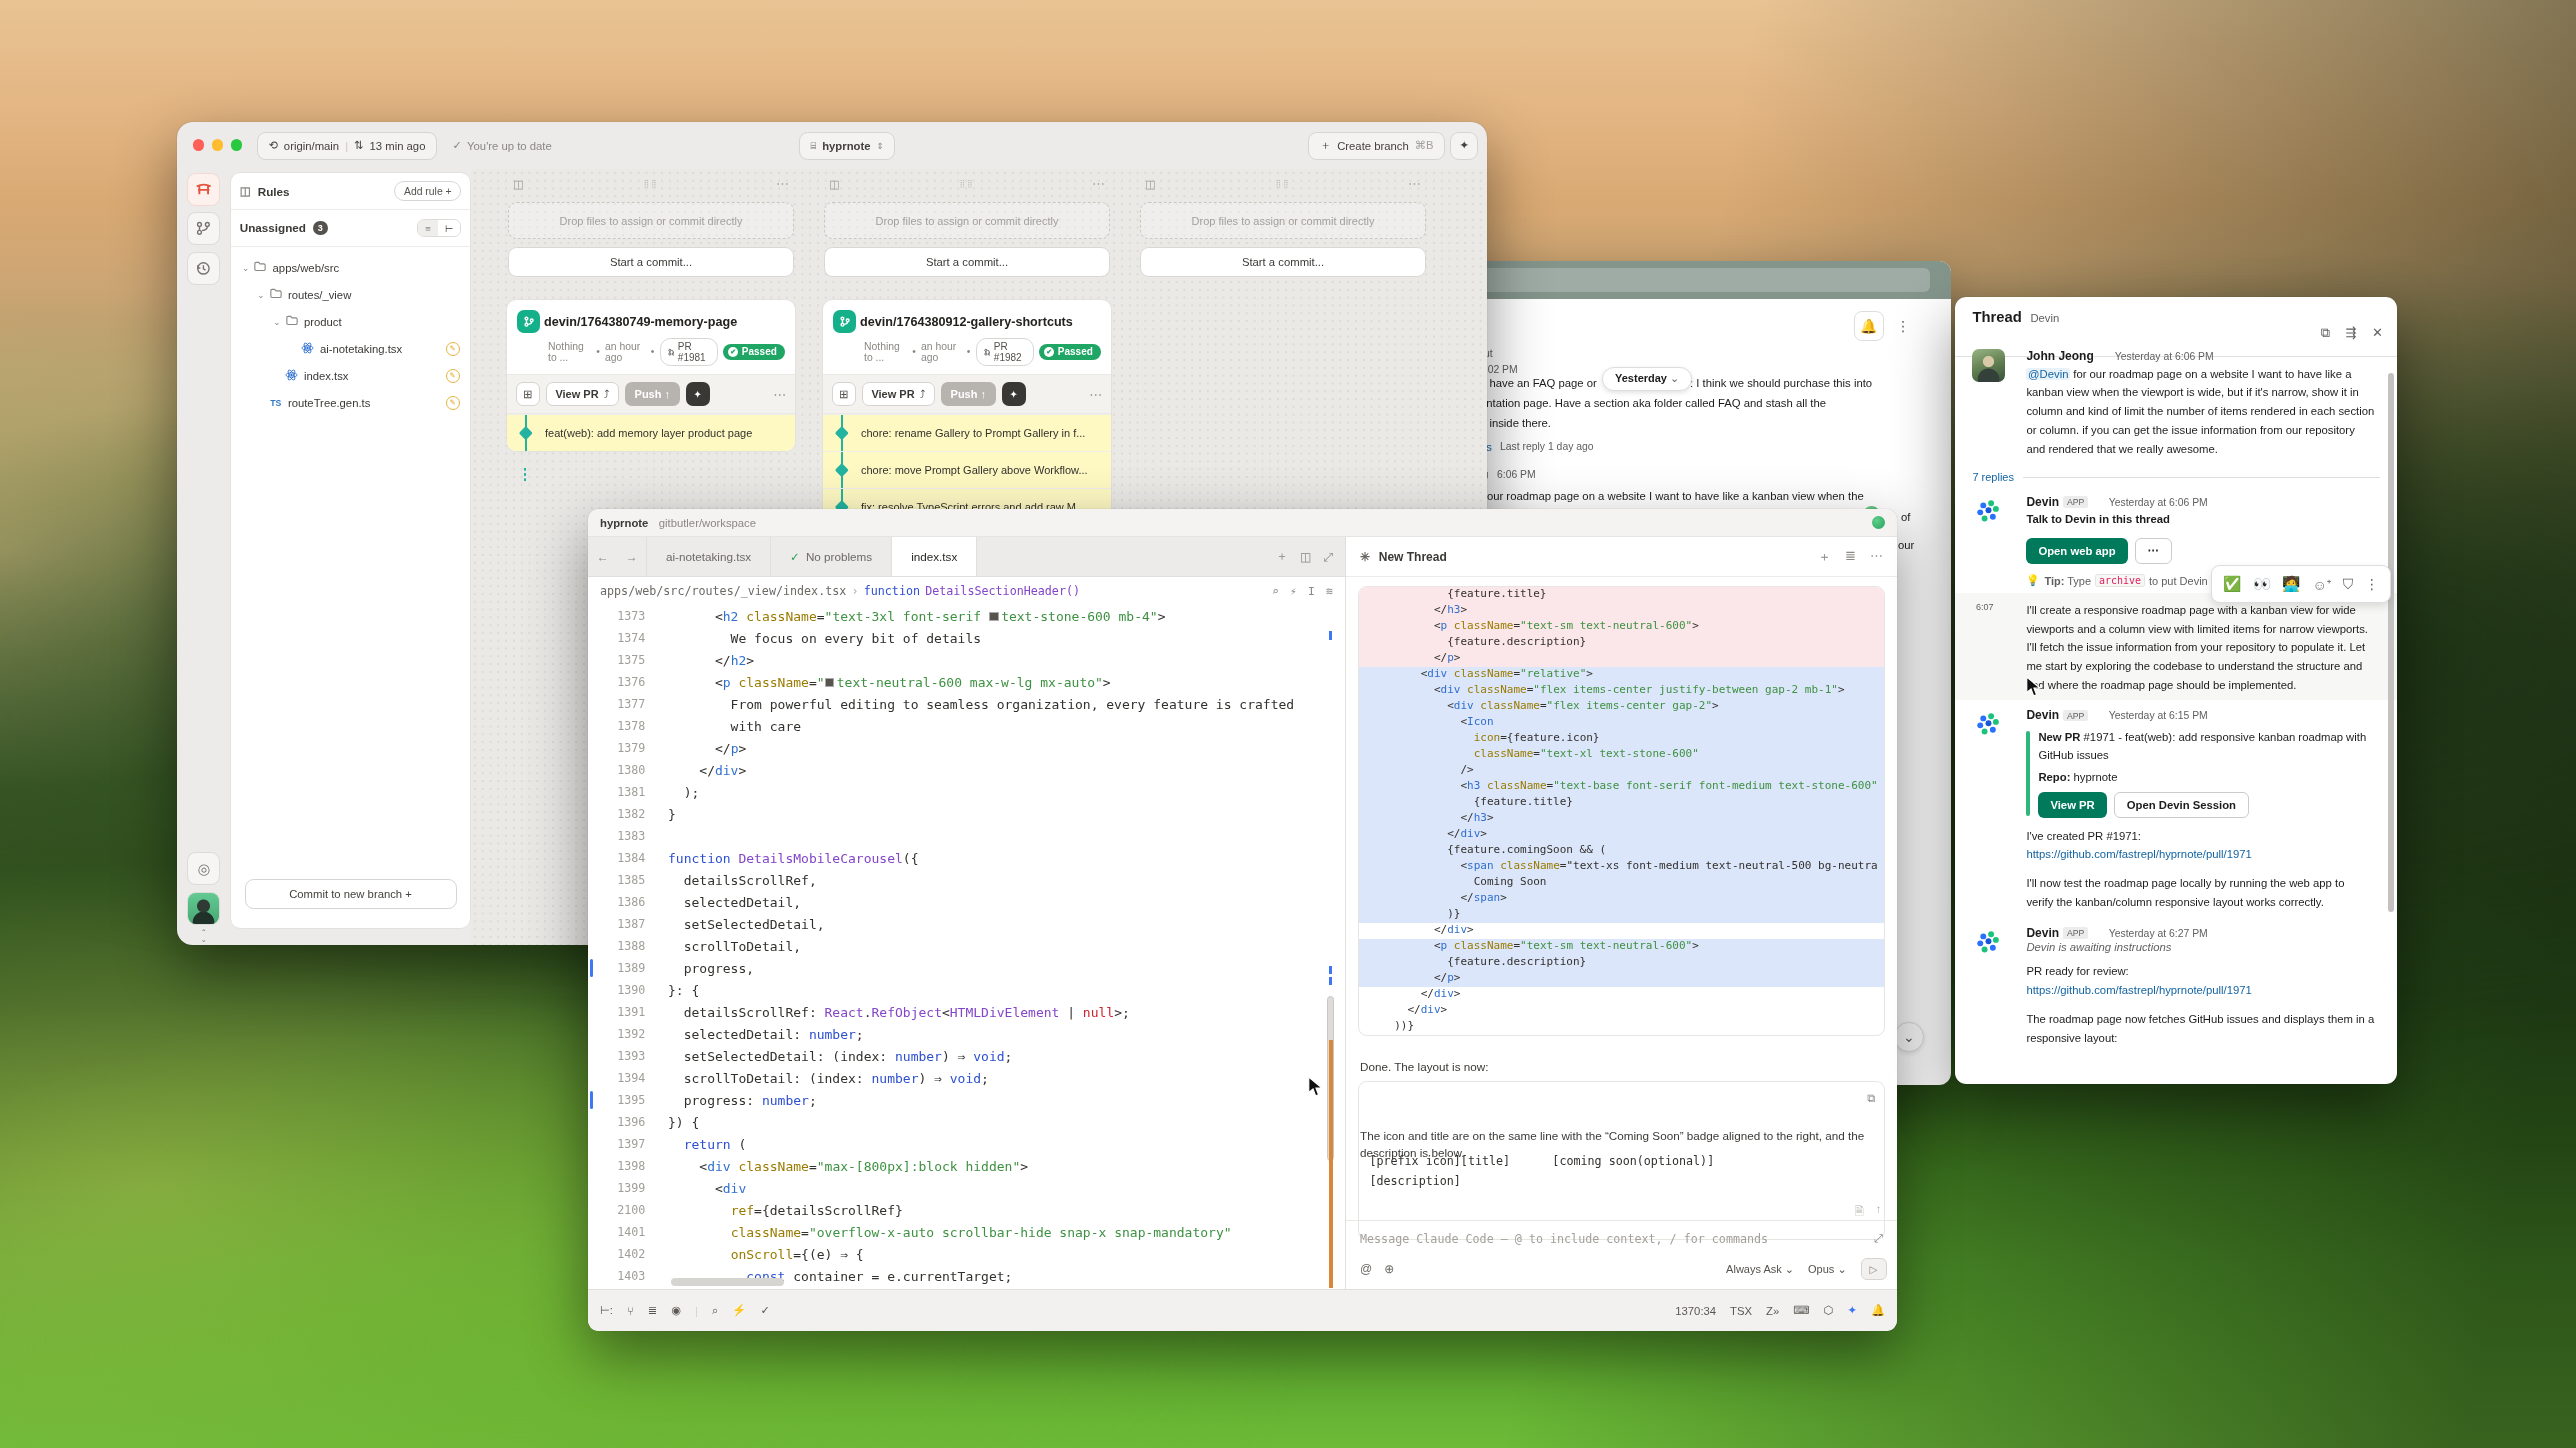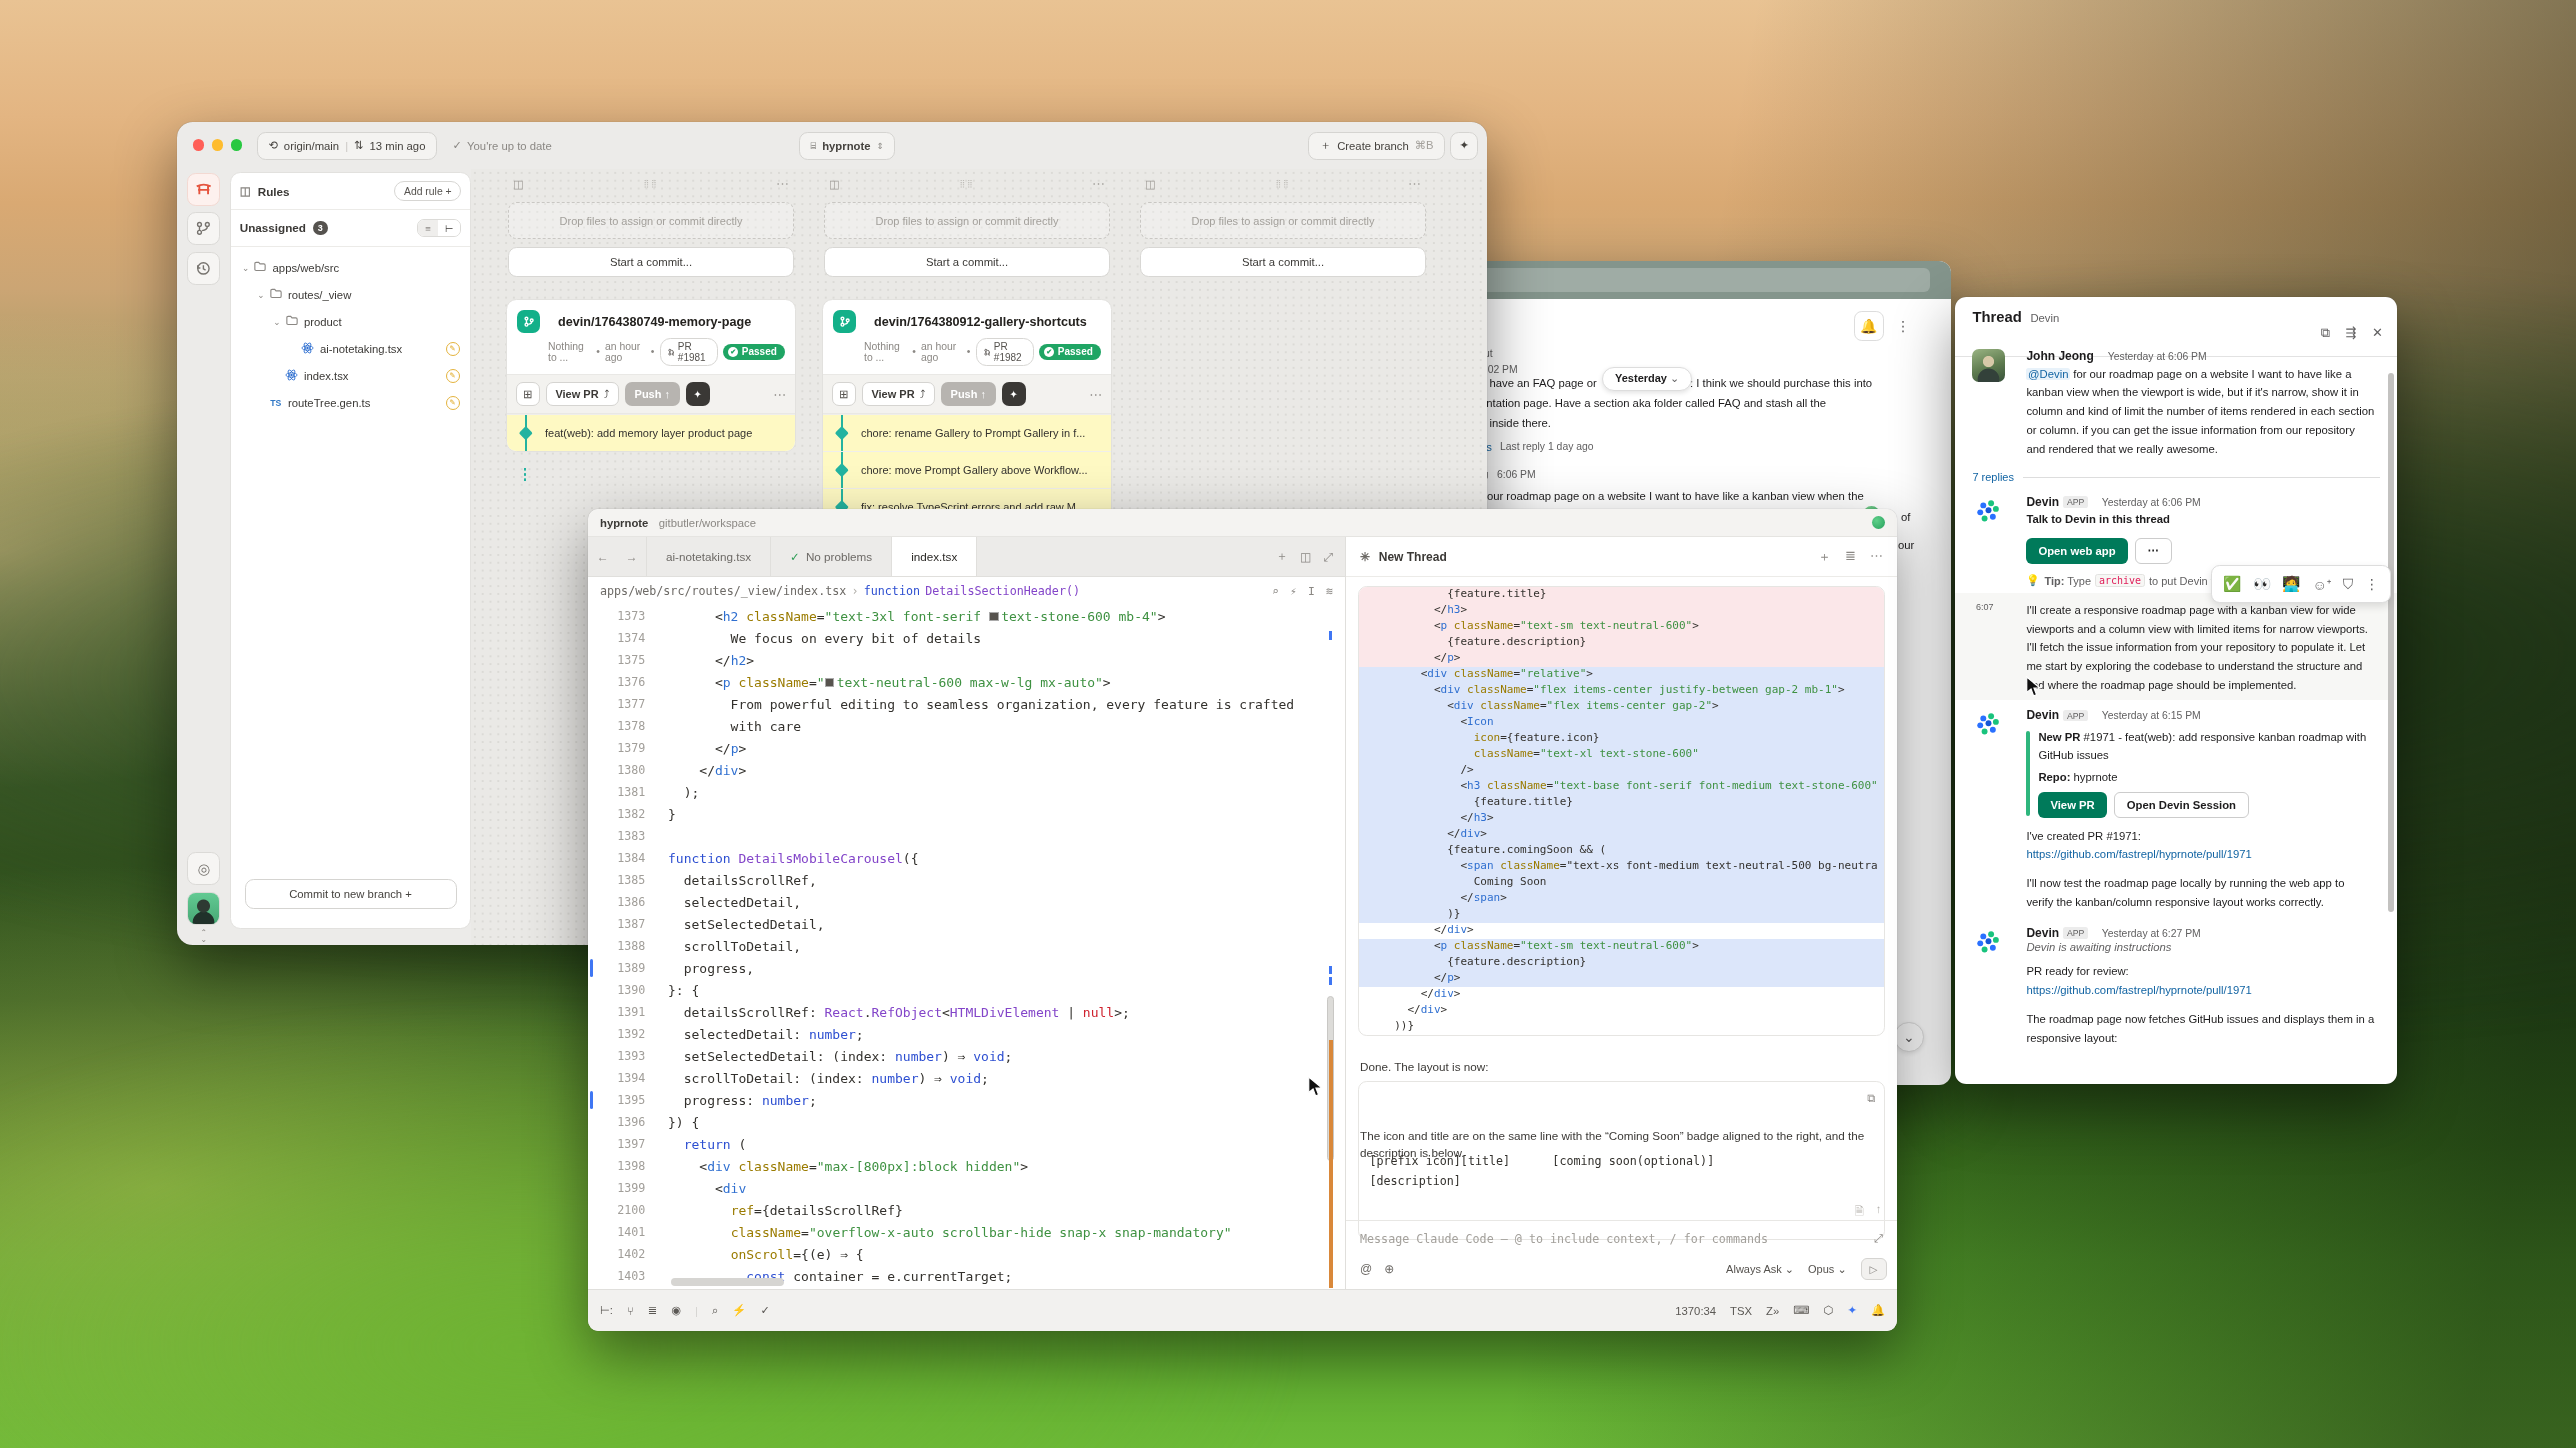--- a/index.html
+++ b/index.html
@@ -45,21 +45,21 @@
   #gb-lanes { position:absolute; left:294px; top:47px; right:0; bottom:0;
     background-image:radial-gradient(#dbdad6 1px, transparent 1px); background-size:7.8px 7.8px; background-color:#eae9e6; overflow:hidden; }
   .lane { position:absolute; top:0; width:290px; height:100%; }
   .lane-head { position:absolute; top:5.2px; left:0; right:0; height:22.6px; color:#a09d98; }
   .lane-head .lh-left { position:absolute; left:7px; top:3.5px; font-size:11.3px; }
   .lane-head .lh-dots { position:absolute; left:50%; transform:translateX(-50%); top:5.2px; letter-spacing:1.7px; font-size:7.8px; color:#bdbbb6; }
   .lane-head .lh-more { position:absolute; right:7px; top:1.7px; font-size:13px; }
   .dropzone { position:absolute; left:1.7px; right:1.7px; top:33px; height:37px; border:1.3px dashed #c9c7c3; border-radius:8.7px; display:flex; align-items:center; justify-content:center; color:#a3a09b; font-size:11px; background:rgba(255,255,255,.25); }
   .startcommit { position:absolute; left:1.7px; right:1.7px; top:78px; height:29.5px; background:#fff; border:0.9px solid #d8d7d4; border-radius:8.7px; display:flex; align-items:center; justify-content:center; font-size:11.3px; color:#3b3936; }
   .branch-card { position:absolute; left:0; right:0; top:130px; background:#fff; border:0.9px solid #e2e1de; border-radius:10.4px; overflow:hidden; }
-  .bc-name { display:flex; align-items:center; gap:18px; padding:10.4px 10.4px 3.5px 10.4px; font-size:12.6px; font-weight:bold; color:#24221f; }
+  .bc-name { display:flex; align-items:center; gap:4px; padding:10.4px 10.4px 3.5px 10.4px; font-size:12.6px; font-weight:bold; color:#24221f; }
   .bc-ic { width:22.6px; height:22.6px; border-radius:7px; background:#13b089; color:#fff; display:flex; align-items:center; justify-content:center; flex:none; }
   .bc-meta { display:flex; align-items:center; gap:5.2px; padding:1.7px 10.4px 8.7px 41px; font-size:10.4px; color:#8b8884; }
   .pr-pill { border:0.9px solid #d7d6d3; border-radius:10.4px; padding:1.7px 7px; display:inline-flex; gap:3.5px; align-items:center; color:#55524e; font-size:10px; background:#fff; }
   .pass-pill { background:#1fa564; color:#fff; border-radius:10.4px; padding:2.2px 7.8px 2.2px 5.2px; display:inline-flex; gap:3.5px; align-items:center; font-size:10px; font-weight:bold; }
   .pass-dot { width:10.4px; height:10.4px; border-radius:50%; background:#fff; color:#1fa564; font-size:7px; display:flex; align-items:center; justify-content:center; }
   .bc-toolbar { display:flex; align-items:center; gap:6px; background:#f3f2ef; border-top:0.9px solid #e9e8e5; border-bottom:0.9px solid #e9e8e5; padding:7px 8.7px; }
   .tb-sq { width:24px; height:24px; border:0.9px solid #d5d4d1; border-radius:7px; background:#fff; display:flex; align-items:center; justify-content:center; color:#55524e; font-size:11.3px; }
   .tb-viewpr { height:24px; border:0.9px solid #d5d4d1; border-radius:7px; background:#fff; padding:0 8.7px; display:flex; gap:5.2px; align-items:center; font-size:11px; color:#3b3936; font-weight:bold; }
   .tb-push { height:24px; border-radius:7px; background:#b7b4b0; color:#fff; padding:0 9.6px; display:flex; gap:5.2px; align-items:center; font-size:11px; font-weight:bold; }
   .tb-ai { width:24px; height:24px; border-radius:7px; background:#3a3835; color:#fff; display:flex; align-items:center; justify-content:center; font-size:10.4px; }
@@ -123,21 +123,21 @@
   #th-head { position:absolute; left:0; top:0; right:0; height:60px; border-bottom:0.9px solid #e2e2e2; display:flex; align-items:baseline; padding:12px 14px 0 17.4px; gap:8.7px; }
   #th-head .ti { font-size:14.8px; font-weight:bold; color:#1d1c1d; }
   #th-head .ch { font-size:11.3px; color:#616061; }
   #th-icons { margin-left:auto; display:flex; gap:15.6px; color:#616061; font-size:13px; align-self:center; }
   #th-body { position:absolute; left:0; top:44px; right:0; bottom:0; overflow:hidden; }
   .msg { position:relative; padding:6px 22.6px 6px 17.4px; }
   .msg .av { position:absolute; left:17.4px; top:7.8px; width:33px; height:33px; border-radius:7px; overflow:hidden; }
   .msg .mc { margin-left:54px; }
   .mname { font-size:12px; font-weight:bold; color:#1d1c1d; }
   .mbadge { font-size:8.7px; color:#616061; background:#ececec; border-radius:2.6px; padding:0.9px 3.5px; margin-left:4.3px; vertical-align:0.9px; }
-  .mtime { font-size:10.4px; color:#616061; margin-left:14px; font-weight:normal; }
+  .mtime { font-size:10.4px; color:#616061; margin-left:21px; font-weight:normal; }
   .mtext { font-size:11.3px; line-height:18.7px; color:#1d1c1d; margin-top:1.7px; }
   .mention { color:#1264a3; background:#e8f2fa; border-radius:2.6px; padding:0 1.7px; }
   .replies-div { display:flex; align-items:center; gap:8.7px; padding:7px 17.4px 3.5px 17.4px; font-size:11px; color:#1264a3; }
   .replies-div .line { flex:1; height:0.9px; background:#ddd; }
   .mbtn-row { display:flex; gap:7px; margin-top:8.7px; }
   .mbtn { height:26px; border-radius:6px; padding:0 12px; font-size:11.3px; font-weight:bold; display:flex; align-items:center; justify-content:center; }
   .mbtn.green { background:#007a5a; color:#fff; }
   .mbtn.ghost { background:#fff; color:#1d1c1d; border:0.9px solid #ccc; }
   .tip-row { margin-top:10.4px; font-size:11px; color:#616061; display:flex; align-items:center; gap:4.3px; white-space:nowrap; overflow:hidden; }
   .code-inline { font-family:"DejaVu Sans Mono",monospace; font-size:10px; color:#e01e5a; background:#f7f7f5; border:0.9px solid #e3e3e1; border-radius:2.6px; padding:0 2.6px; }

